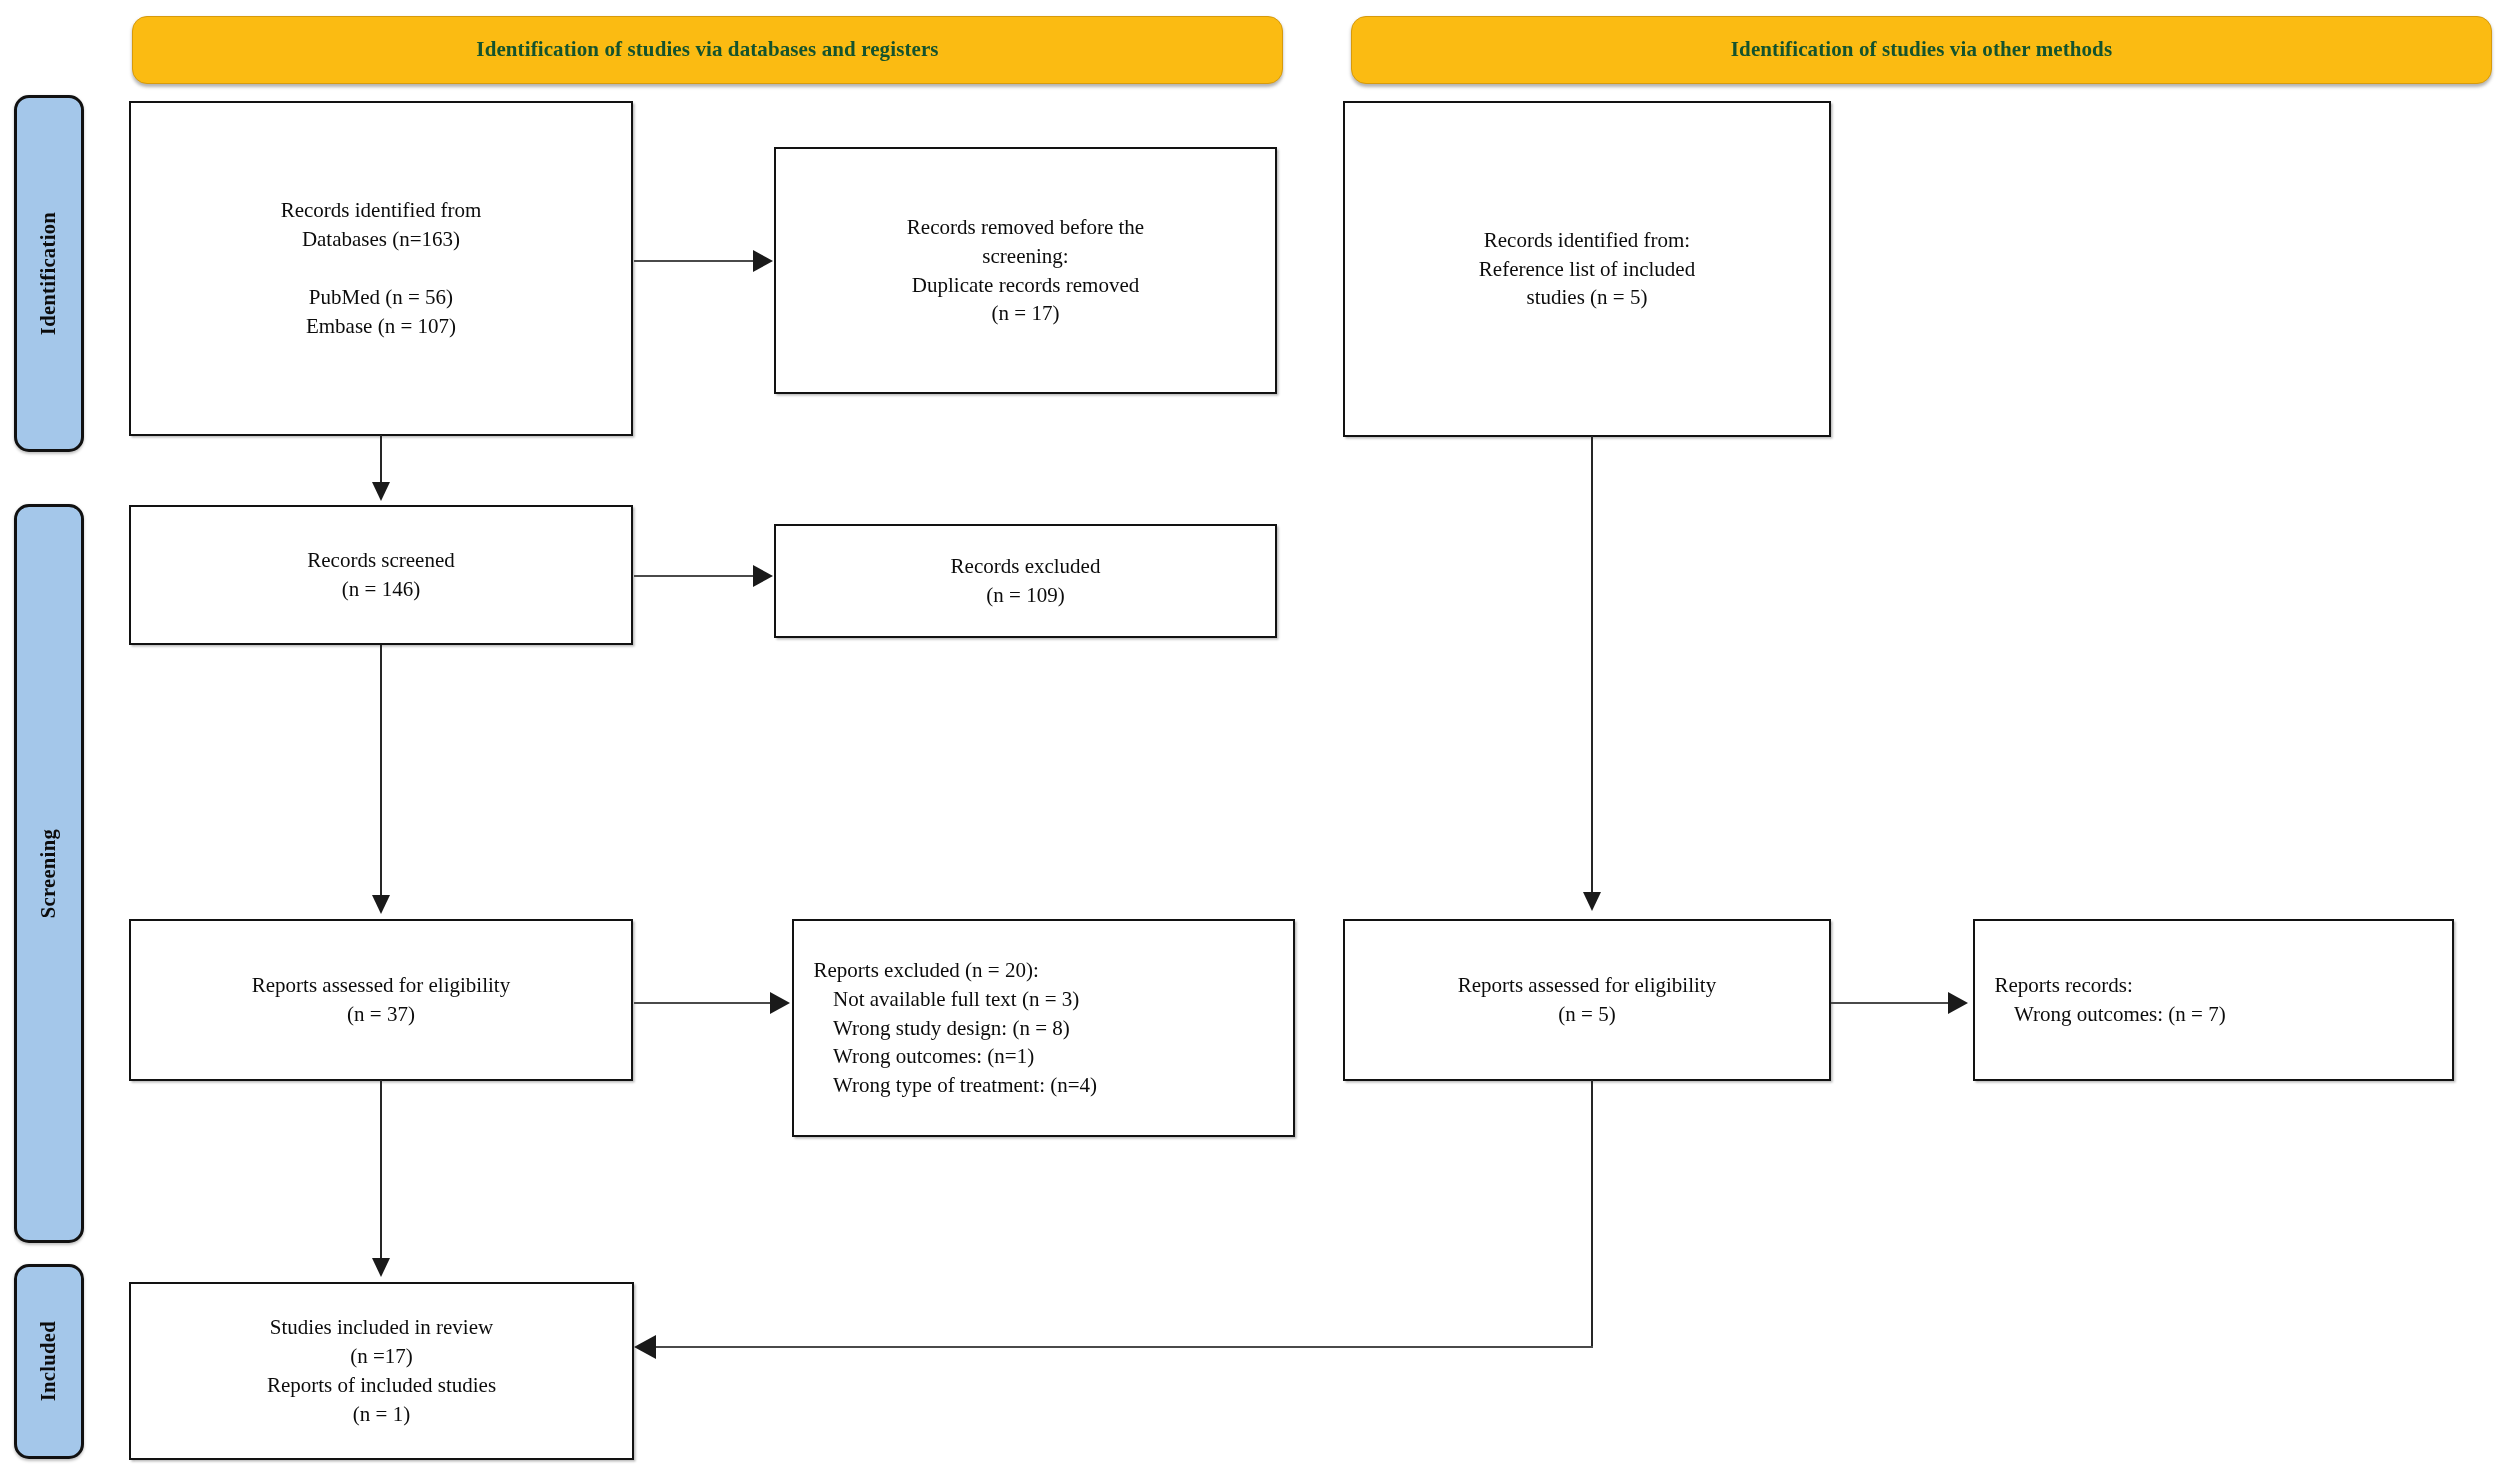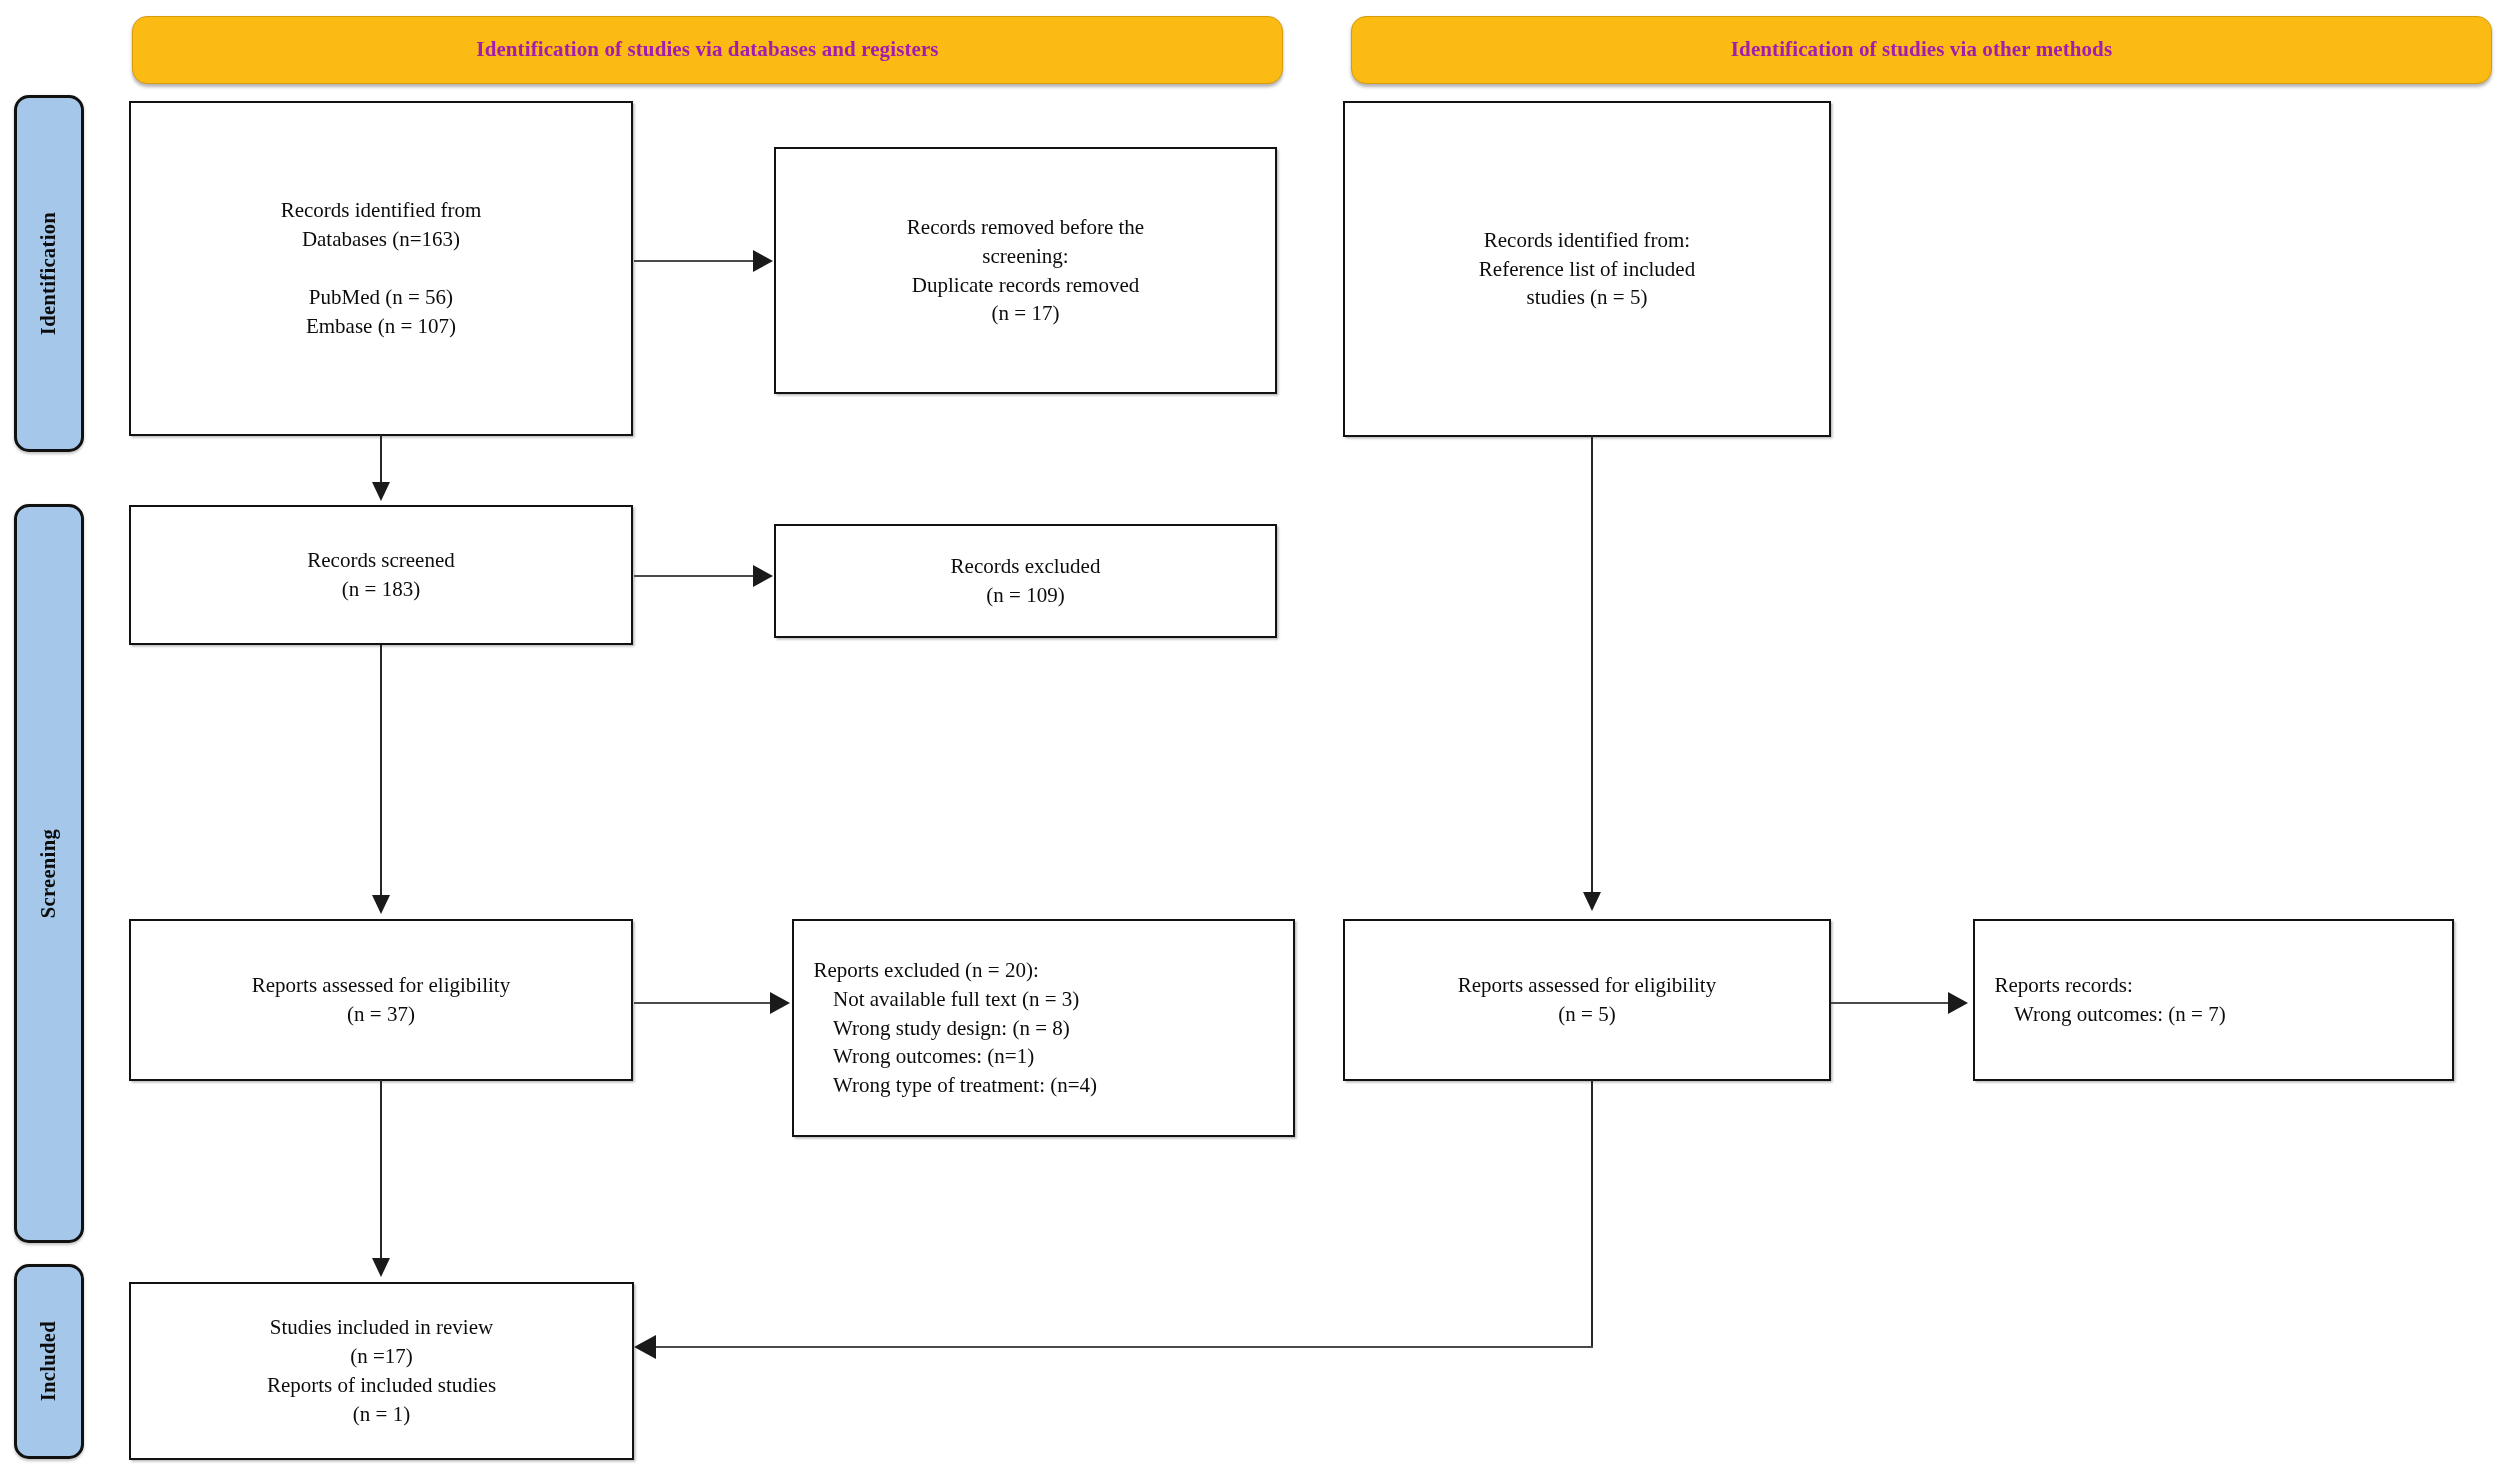--- a/index.html
+++ b/index.html
@@ -25,21 +25,21 @@
     box-shadow: 0 2.9px 3.4px rgba(0,0,0,0.30);
     display: flex;
     align-items: center;
     justify-content: center;
     box-sizing: border-box;
   }
   .phase-header span {
     font-family: "Liberation Serif", "DejaVu Serif", serif;
     font-weight: bold;
     font-size: 21px;
-    color: #a21caf;
+    color: #14532d;
     letter-spacing: 0.1px;
     text-align: center;
     line-height: 1.1;
   }
 
   
   .stage-band {
     position: absolute;
     background: #A4C7EA;
     border: 3.4px solid #111111;
@@ -154,21 +154,21 @@
 PubMed (n = 56)
 Embase (n = 107)</div>
   </div>
 
   <div class="flow-box" style="left:774px; top:147px; width:503px; height:247px;">
     <div class="box-text"><span>Records removed </span><span class="ital">before the</span><br><span class="ital">screening</span><span>:</span><br><span>Duplicate records removed</span><br><span>(n = 17)</span></div>
   </div>
 
   <div class="flow-box" style="left:129px; top:505px; width:504px; height:140px;">
     <div class="box-text">Records screened
-(n = 183)</div>
+(n = 146)</div>
   </div>
 
   <div class="flow-box" style="left:774px; top:524px; width:503px; height:114px;">
     <div class="box-text">Records excluded
 (n = 109)</div>
   </div>
 
   <div class="flow-box" style="left:129px; top:919px; width:504px; height:162px;">
     <div class="box-text">Reports assessed for eligibility
 (n = 37)</div>

